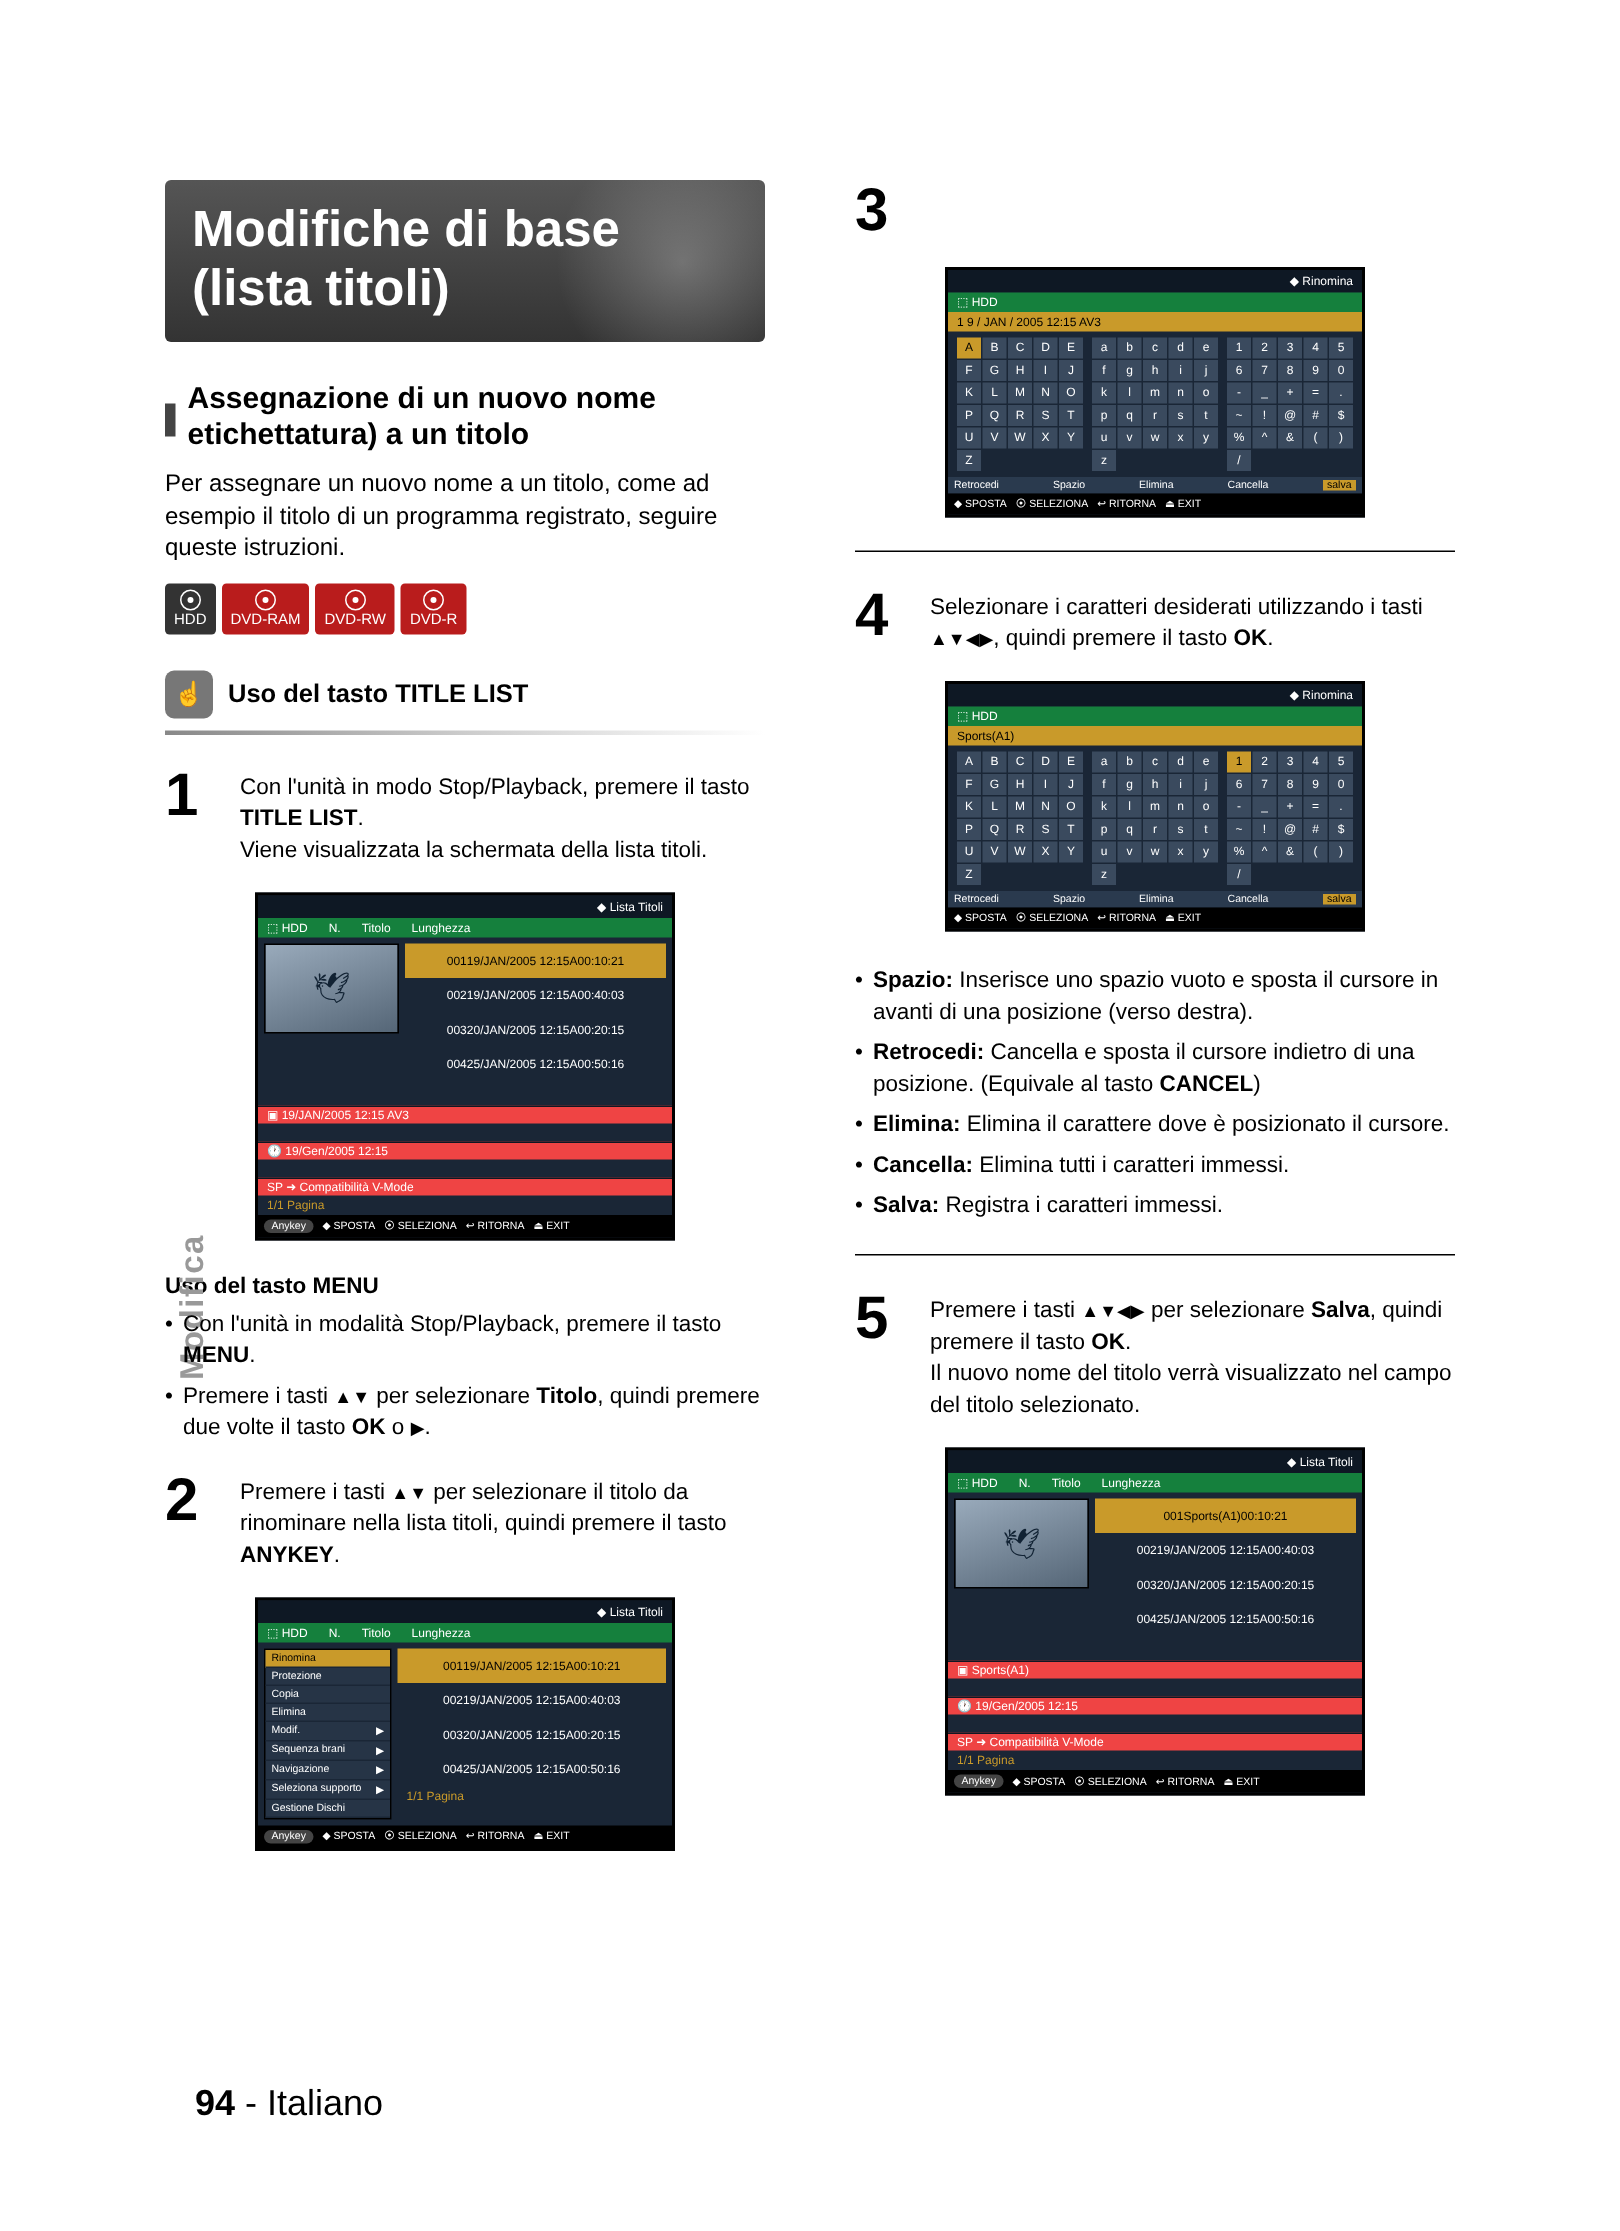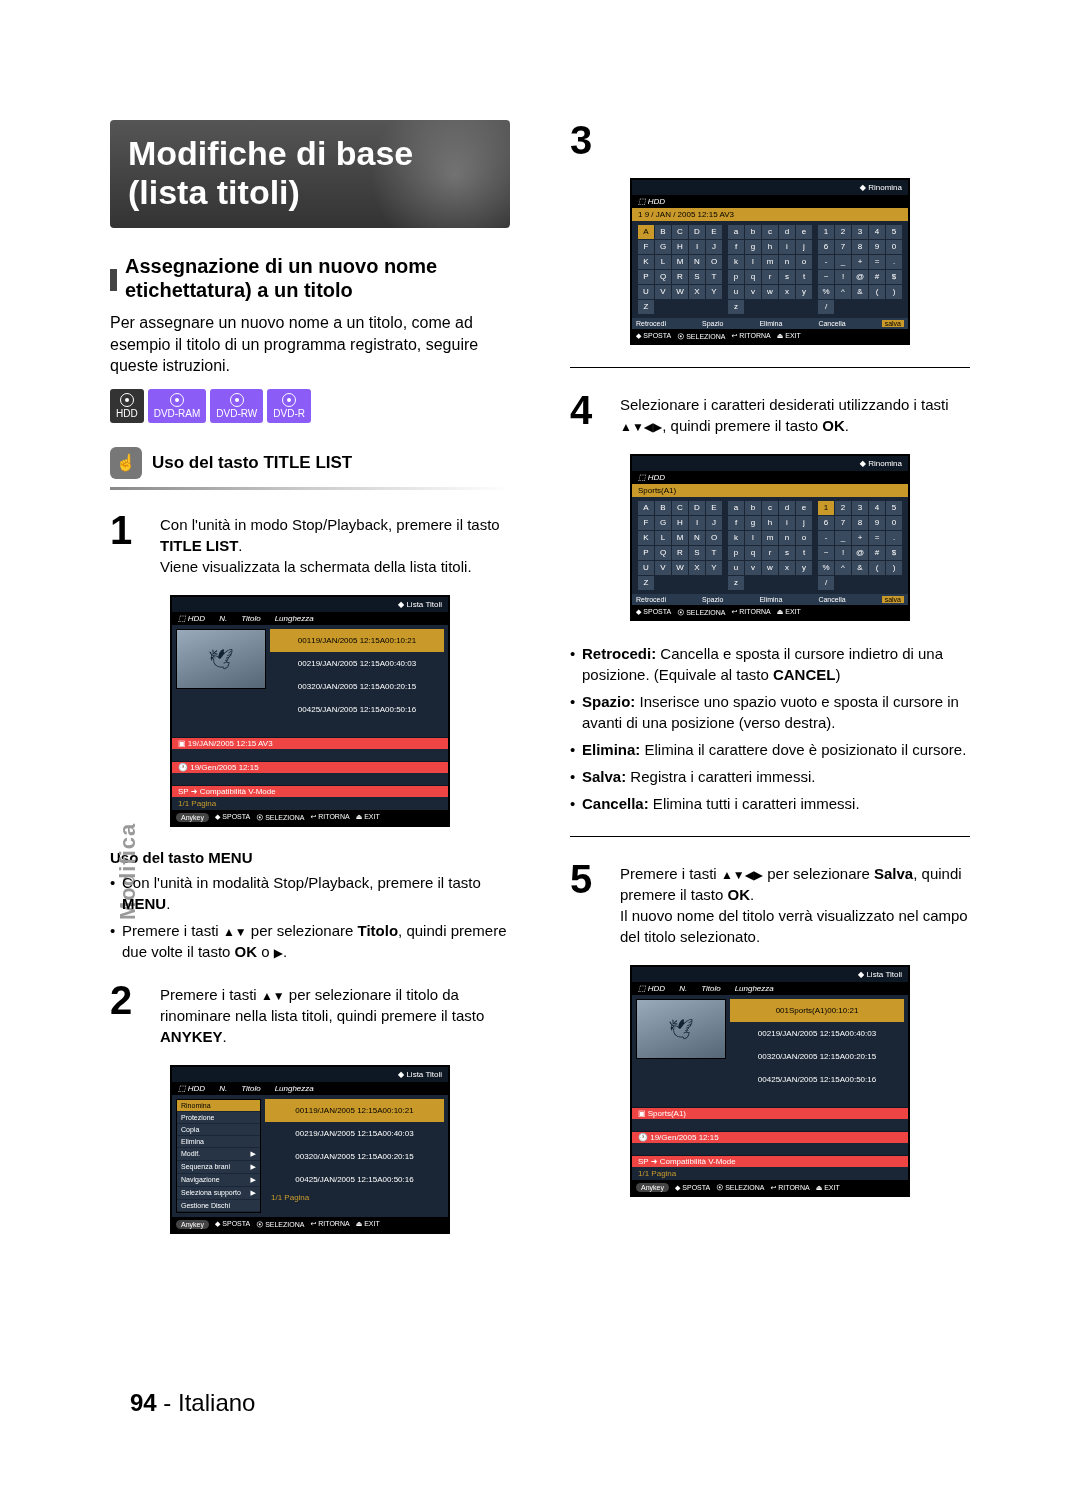--- a/index.html
+++ b/index.html
@@ -8,36 +8,36 @@
   .cols { display:flex; gap:60px; }
   .col { flex:1; min-width:0; }
   .titlebox { background:linear-gradient(to bottom,#555,#333); border-radius:4px; padding:14px 18px 16px; margin-bottom:26px; position:relative; overflow:hidden; }
   .titlebox::after { content:""; position:absolute; right:-30px; top:-30px; width:170px; height:170px; background:radial-gradient(circle at 50% 50%, rgba(255,255,255,0.25), rgba(255,255,255,0) 70%); border-radius:50%; }
   .titlebox h1 { color:#fff; font-size:34px; font-weight:bold; line-height:1.15; }
   .sec-head { display:flex; gap:8px; align-items:center; margin-bottom:10px; }
   .sec-bar { width:7px; height:22px; background:#444; margin-top:3px; flex-shrink:0; }
   .sec-title { font-size:20px; font-weight:bold; line-height:1.2; }
   .para { font-size:16px; line-height:1.35; margin-bottom:12px; }
   .media-badges { display:flex; gap:4px; margin:8px 0 24px; }
-  .mb { font-size:10px; background:#8b5cf6; color:#fff; border-radius:3px; padding:4px 6px; display:flex; flex-direction:column; align-items:center; gap:1px; }
+  .mb { font-size:10px; background:#b91c1c; color:#fff; border-radius:3px; padding:4px 6px; display:flex; flex-direction:column; align-items:center; gap:1px; }
   .mb.dark { background:#333; }
   .mb .disc { width:14px; height:14px; border-radius:50%; border:1px solid #fff; position:relative; }
   .mb .disc::after{content:"";position:absolute;inset:4px;border-radius:50%;background:#fff;}
   .sub-row { display:flex; align-items:center; gap:10px; margin-bottom:8px; }
   .hand-icon { width:32px; height:32px; background:#777; border-radius:6px; display:flex; align-items:center; justify-content:center; color:#fff; font-size:16px; }
   .sub-title { font-size:17px; font-weight:bold; }
   .grad-line { height:3px; background:linear-gradient(to right,#888,#ccc,#fff); margin:6px 0 20px; }
   .step { display:flex; gap:10px; margin-bottom:18px; }
   .step-num { font-size:40px; font-weight:bold; line-height:1; width:40px; flex-shrink:0; }
   .step-body { font-size:15px; line-height:1.4; padding-top:4px; }
   .step-body b { font-weight:bold; }
   .screen { width:280px; margin:12px auto 22px; background:#1a2636; border:2px solid #000; color:#fff; font-size:8px; }
   .screen-hdr { background:#0e1824; padding:3px 6px; display:flex; justify-content:space-between; align-items:center; }
   .screen-hdr .diamond::before{content:"◆ ";}
-  .screen-sub { background:#000000; padding:2px 6px; display:flex; gap:14px;font-style:italic; }
+  .screen-sub { background:#15803d; padding:2px 6px; display:flex; gap:14px; }
   .screen-body { display:flex; padding:4px; gap:4px; min-height:80px; }
   .thumb { width:90px; height:60px; background:linear-gradient(160deg,#9ab,#567); border:1px solid #000; display:flex; align-items:center; justify-content:center; color:#123;}
   .thumb::after{content:"🕊";font-size:20px;}
   .tlist { flex:1; }
   .trow { display:flex; justify-content:center; padding:7px 2px; }
   .trow.hl { background:#c99a2a; color:#000; }
   .meta-rows div { padding:1px 6px; background:#ef4444; border-top:1px solid #0e1824;margin-top:12px; }
   .pagina { padding:2px 6px; color:#c99a2a; }
   .footbar { background:#000; padding:3px 4px; display:flex; gap:6px; align-items:center; font-size:7px; }
   .pill { background:#444; border-radius:8px; padding:1px 5px; }
@@ -485,25 +485,25 @@
           </div>
         <div class="footbar">
             <span>◆ <span>SPOSTA</span></span>
             <span>⦿ <span>SELEZIONA</span></span>
             <span>↩ <span>RITORNA</span></span>
             <span>⏏ <span>EXIT</span></span>
           </div>
       </div>
 
       <ul class="bullets" style="margin-top:10px;">
+        <li><b>Spazio:</b><span> Inserisce uno spazio vuoto e sposta il cursore in avanti di una posizione (verso destra).</span></li>
         <li><b>Retrocedi:</b><span> Cancella e sposta il cursore indietro di una posizione. (Equivale al tasto </span><b>CANCEL</b><span>)</span></li>
-        <li><b>Spazio:</b><span> Inserisce uno spazio vuoto e sposta il cursore in avanti di una posizione (verso destra).</span></li>
         <li><b>Elimina:</b><span> Elimina il carattere dove è posizionato il cursore.</span></li>
+        <li><b>Cancella:</b><span> Elimina tutti i caratteri immessi.</span></li>
         <li><b>Salva:</b><span> Registra i caratteri immessi.</span></li>
-        <li><b>Cancella:</b><span> Elimina tutti i caratteri immessi.</span></li>
       </ul>
 
       <hr class="hr">
 
       <div class="step">
         <div class="step-num">5</div>
         <div class="step-body">
           <span>Premere i tasti </span><span class="tri4"></span><span> per selezionare </span><b>Salva</b><span>, quindi premere il tasto </span><b>OK</b><span style="white-space:pre-line;">.
 Il nuovo nome del titolo verrà visualizzato nel campo del titolo selezionato.</span>
         </div>

